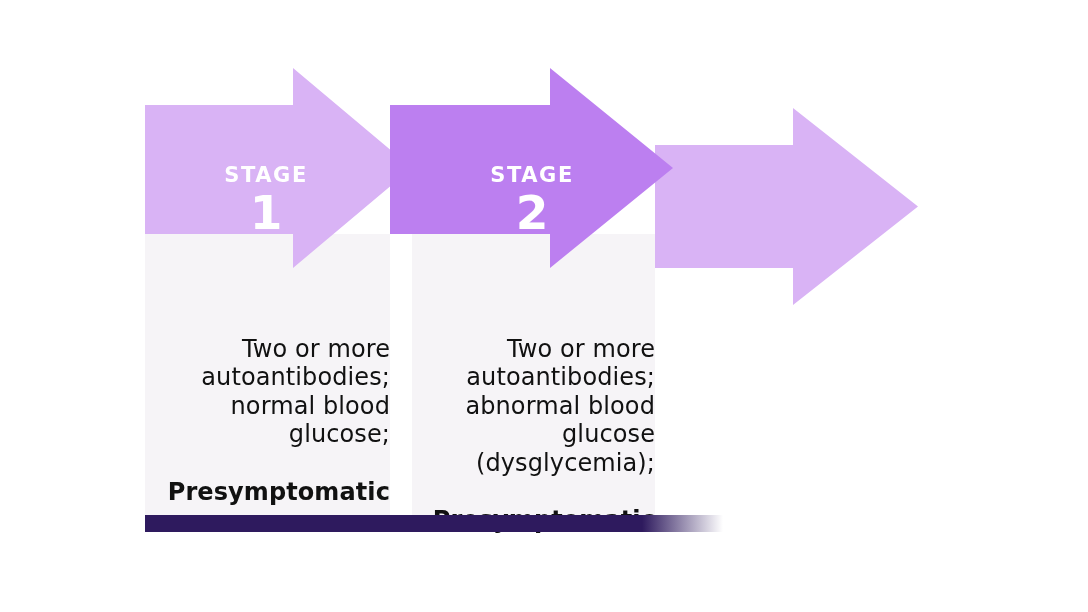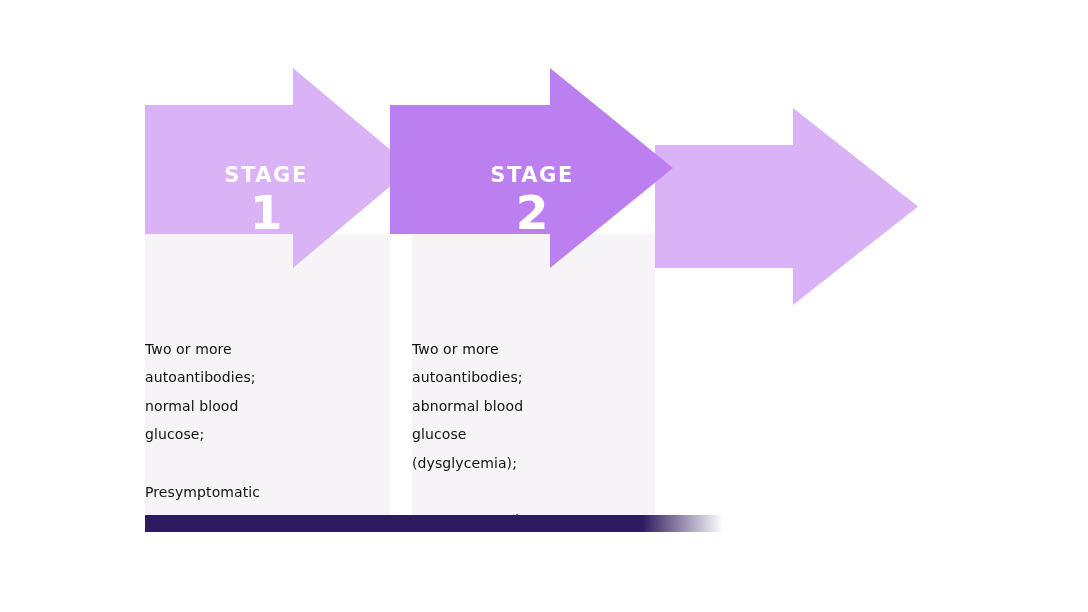--- a/index.html
+++ b/index.html
@@ -21,29 +21,29 @@
   
   .panel {
     position: absolute;
     background: #F6F4F7;
     box-sizing: border-box;
   }
   .panel-text {
     position: absolute;
     left: 0;
     right: 0;
-    text-align: left;
+    text-align: right;
     color: #111111;
-    font-size: 14px;
+    font-size: 24px;
     line-height: 28.6px;
     letter-spacing: 0.1px;
     white-space: pre-line;
   }
   .panel-text .bold {
-    font-weight: normal;
+    font-weight: bold;
   }
 
   
   .arrow {
     position: absolute;
   }
   .arrow svg {
     display: block;
     width: 100%;
     height: 100%;

